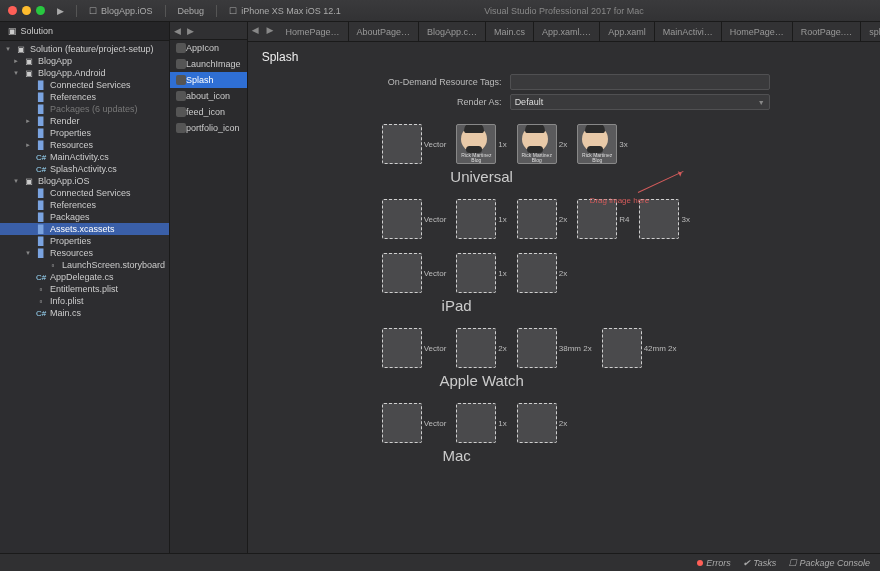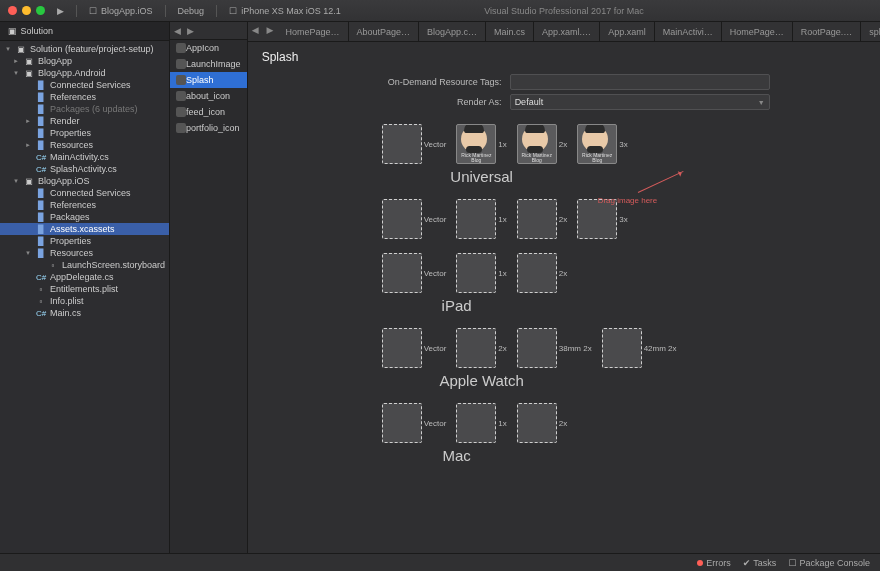--- a/index.html
+++ b/index.html
@@ -64,21 +64,21 @@
 .avatar:before{content:"";position:absolute;top:-3px;left:3px;right:3px;height:10px;background:#2b2b2b;border-radius:10px 10px 4px 4px;}
 .avatar:after{content:"";position:absolute;bottom:-1px;left:5px;right:5px;height:7px;background:#2b2b2b;border-radius:4px;}
 .tinytxt{ font-size:5px; color:#ddd; text-align:center; line-height:1; margin-top:1px;}
 
 .annotation { position:absolute; color:#d45b5b; font-size:8px; }
 .arrow-line { position:absolute; width:50px; height:1px; background:#d45b5b; transform-origin:left center; }
 .arrow-line:after{content:"";position:absolute;right:-1px;top:-2px;border:3px solid transparent;border-left-color:#d45b5b;}
 
 
 .statusbar { height:18px; background:#303032; border-top:1px solid #1a1a1a; display:flex; align-items:center; justify-content:flex-end; gap:12px; padding:0 10px; font-size:9px; color:#aaa;}
-.statusbar .item{display:flex;align-items:center;gap:3px;}
+.statusbar .item{display:flex;align-items:center;gap:3px;font-style:italic;}
 .statusbar .dot-err{width:6px;height:6px;border-radius:50%;background:#ff5f57;}
 </style>
 </head>
 <body>
 
 <div class="window">
 
   <div class="titlebar">
     <div class="dots">
       <div class="dot r"></div>
@@ -278,21 +278,21 @@
             </div>
         </div>
         <div class="formrow">
           <label>Render As:</label>
           <div class="field">
               <span>Default</span>
               <span class="drop">▼</span>
             </div>
         </div>
 
-        <div class="annotation" style="left:350px; top:154px;">Drag image here</div>
+        <div class="annotation" style="left:342px; top:154px;">Drag image here</div>
         <div class="arrow-line" style="left:390px; top:150px; transform:rotate(-25deg);"></div>
 
         <div class="sets" id="sets">
             <div class="set-group">
               <div class="slots">
                 <div class="slot">
                   <div class="slot-box"></div>
                   <div class="slot-label">Vector</div>
                 </div>
                 <div class="slot">
@@ -331,20 +331,24 @@
                   <div class="slot-box"></div>
                   <div class="slot-label">Vector</div>
                 </div>
                 <div class="slot">
                   <div class="slot-box"></div>
                   <div class="slot-label">1x</div>
                 </div>
                 <div class="slot">
                   <div class="slot-box"></div>
                   <div class="slot-label">2x</div>
+                </div>
+                <div class="slot">
+                  <div class="slot-box"></div>
+                  <div class="slot-label">R4</div>
                 </div>
                 <div class="slot">
                   <div class="slot-box"></div>
                   <div class="slot-label">3x</div>
                 </div>
               </div>
             </div>
             <div class="set-group">
               <div class="slots">
                 <div class="slot">

